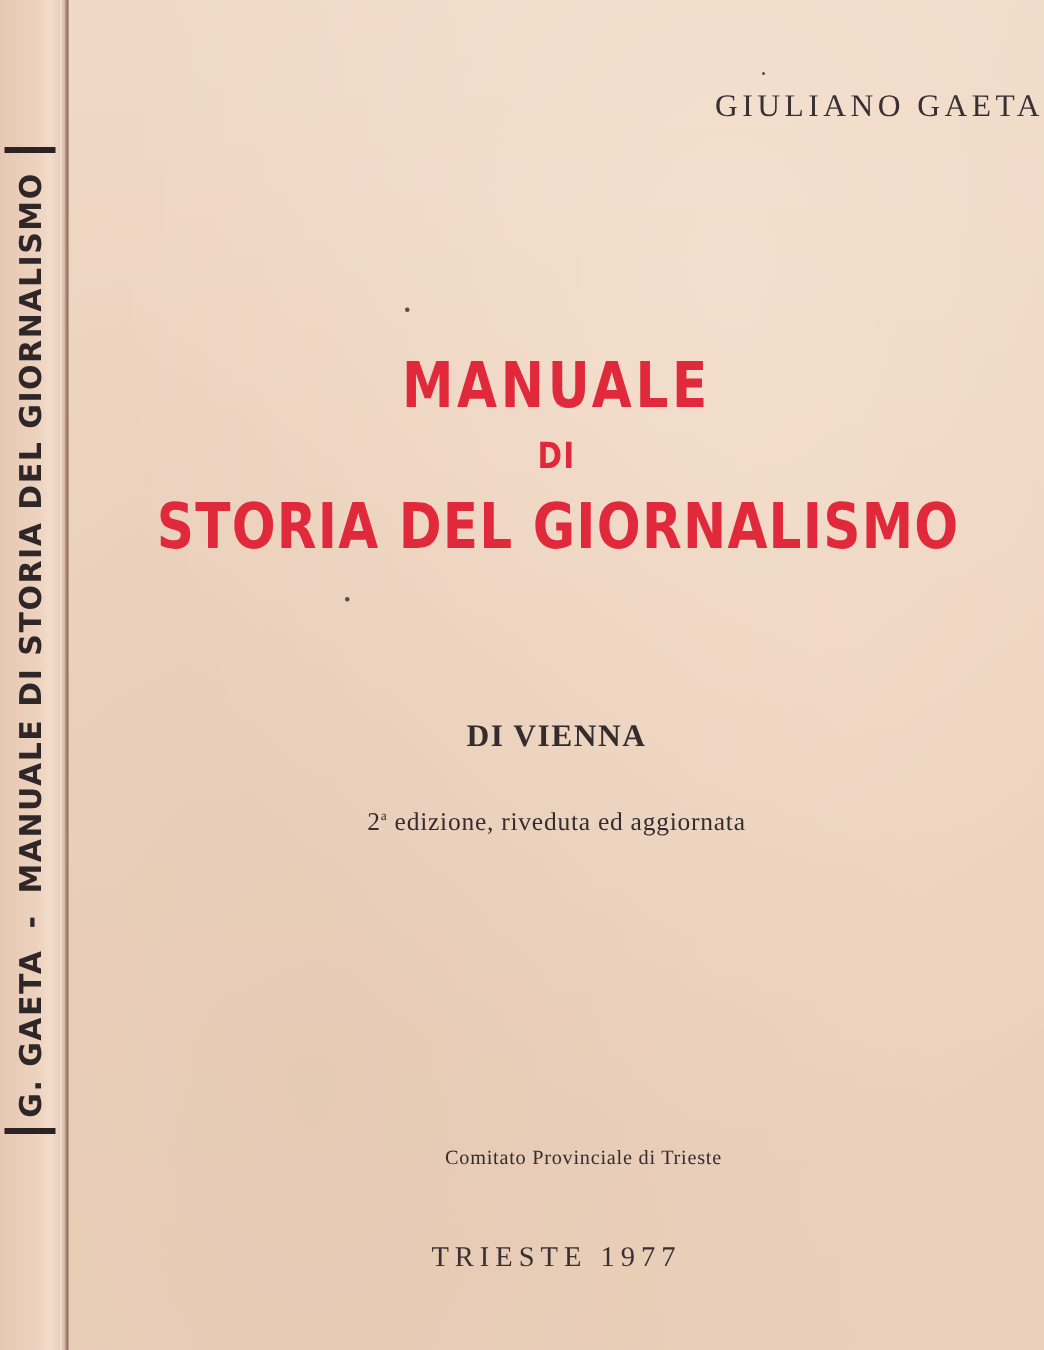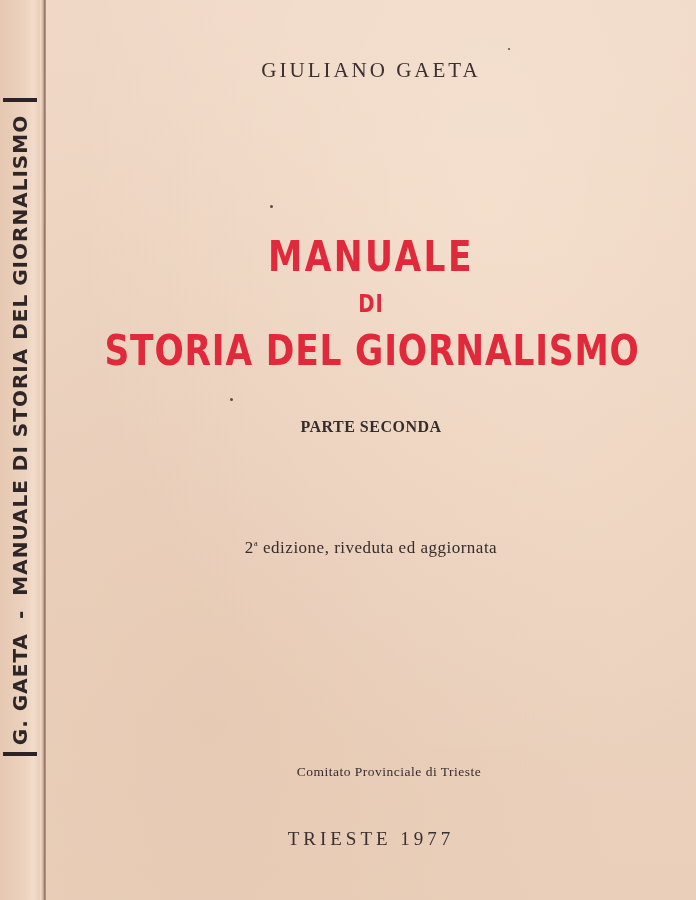--- a/index.html
+++ b/index.html
@@ -73,20 +73,21 @@
       left: 0;
       width: 650px;
       text-align: center;
       white-space: nowrap;
     }
     .author {
       top: 58px;
       font-size: 21px;
       letter-spacing: 3px;
       color: #3a3032;
+      text-align: right;
     }
     .red {
       color: #e02a3b;
       font-family: "DejaVu Sans", sans-serif;
       font-weight: bold;
       transform: scaleX(0.82);
       transform-origin: center;
     }
     .title1 {
       top: 232px;
@@ -172,21 +173,21 @@
   </div>
   <div class="spine-fold"></div>
 
   <div class="front">
     <div class="line author">GIULIANO GAETA</div>
 
     <div class="line red title1">MANUALE</div>
     <div class="line red title2">DI</div>
     <div class="line red title3">STORIA DEL GIORNALISMO</div>
 
-    <div class="line part">PARTE SECONDA</div>
+    <div class="line subtitle2">DI VIENNA</div>
 
     <div class="line edition"><span>2</span><sup>a</sup><span> edizione, riveduta ed aggiornata</span></div>
 
     <div class="line committee">Comitato Provinciale di Trieste</div>
     <div class="line place">TRIESTE 1977</div>
 
     <div class="speck" style="left:224px;top:205px;"></div>
     <div class="speck" style="left:184px;top:398px;"></div>
     <div class="speck" style="left:462px;top:48px;width:2px;height:2px;"></div>
   </div>

